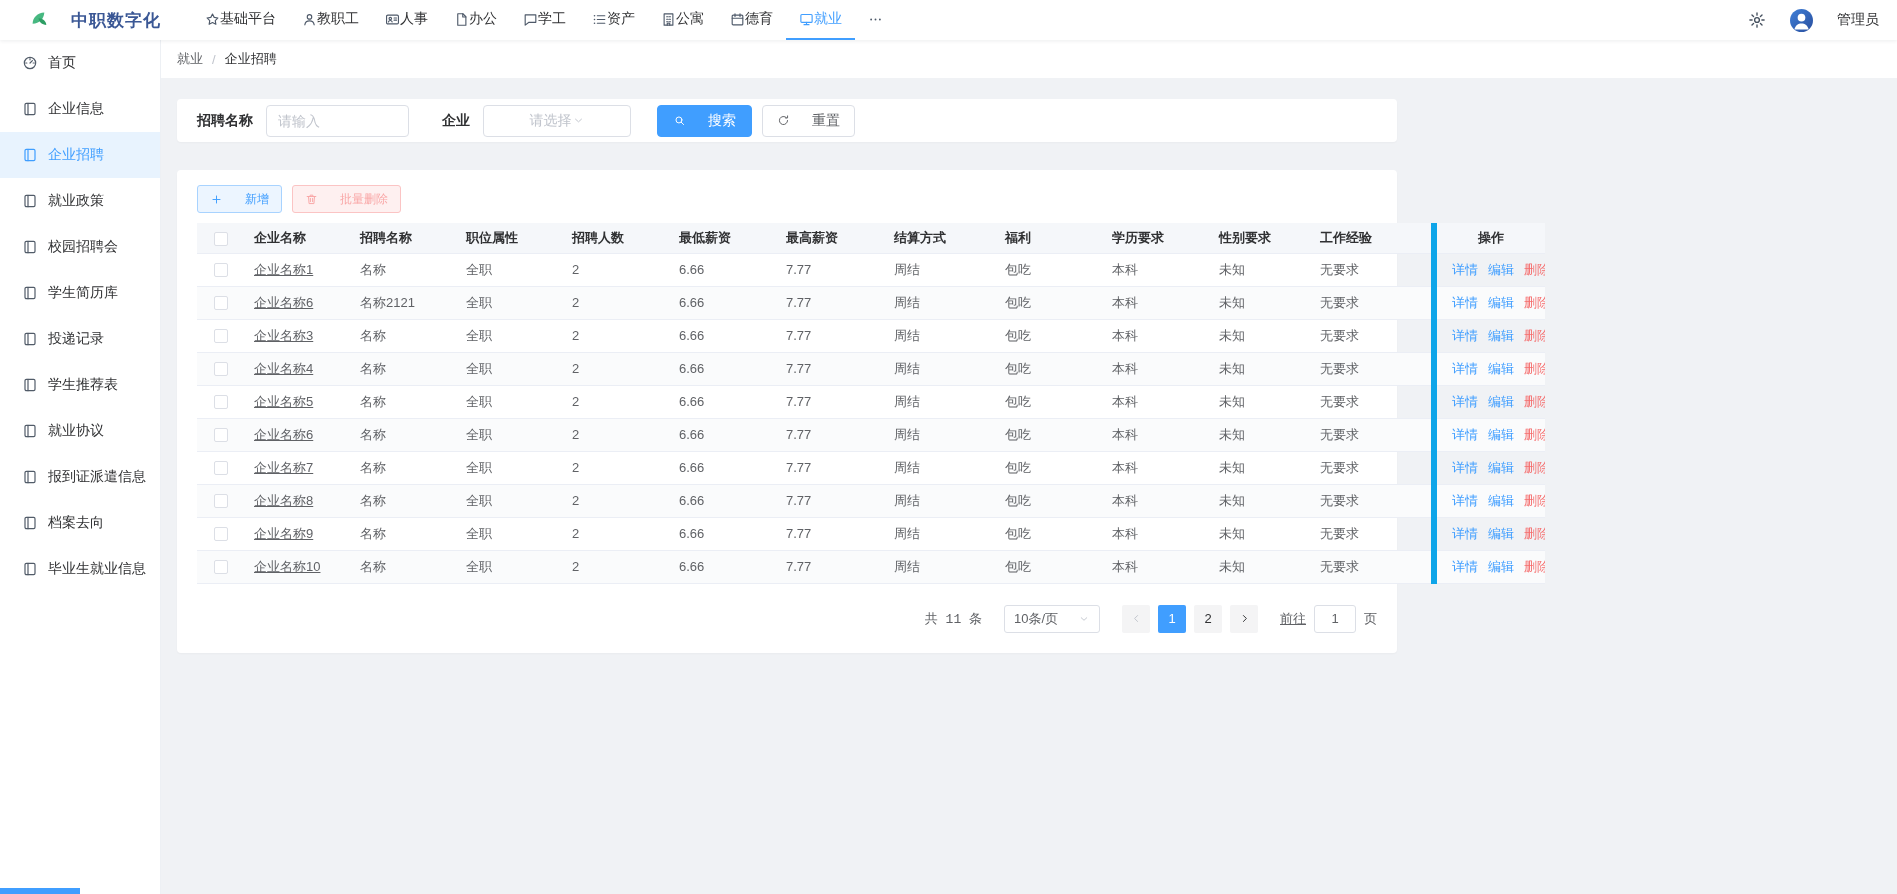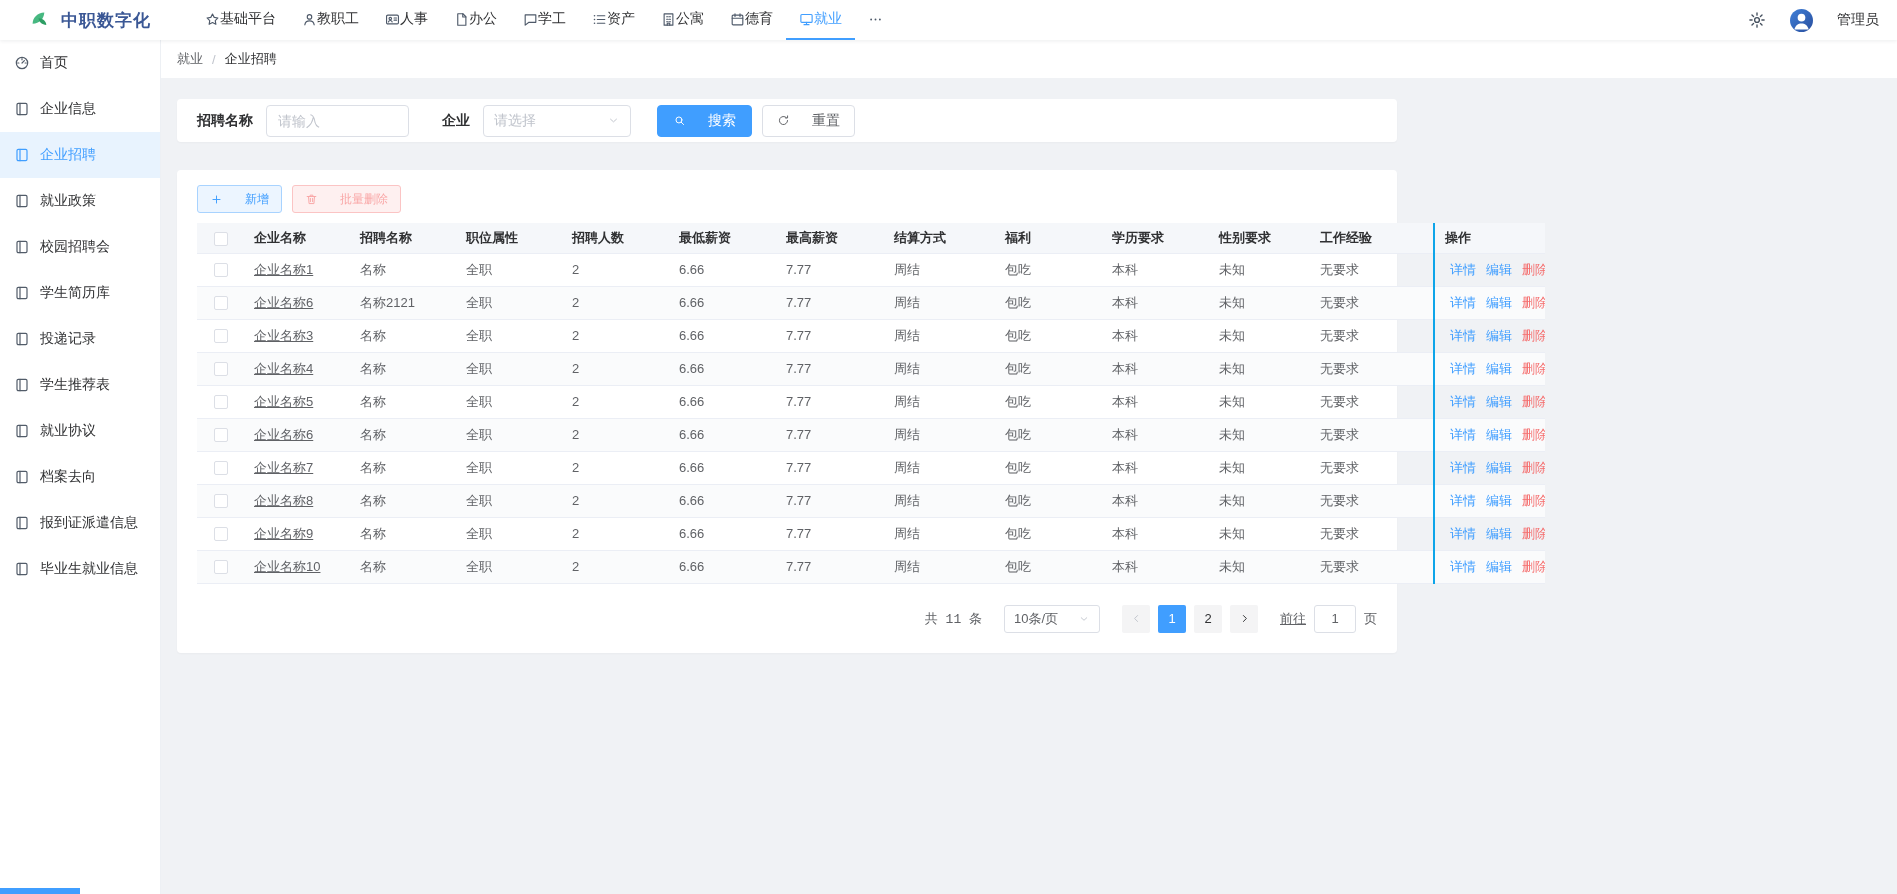--- a/index.html
+++ b/index.html
@@ -13,21 +13,21 @@
   }
   .ico { display: inline-flex; align-items: center; justify-content: center; flex: 0 0 auto; }
   .ico svg { width: 100%; height: 100%; display: block; }
 
   
   .topnav {
     position: absolute; top: 0; left: 0; width: 100%; height: 40px;
     background: #fff; display: flex; align-items: center;
     padding: 0 18px 0 26px; box-shadow: 0 1px 4px rgba(0,21,41,.08); z-index: 30;
   }
-  .brand { display: flex; align-items: center; gap: 9px; width: 152px; cursor: pointer; }
+  .brand { display: flex; align-items: center; gap: 19px; width: 152px; cursor: pointer; }
   .brand .ico { width: 26px; height: 22px; }
   .brand-title { font-size: 17px; font-weight: bold; color: var(--brand-text, #3a5795); letter-spacing: 1px; white-space: nowrap; }
   .nav-items { display: flex; align-items: center; margin-left: 14px; height: 40px; }
   .nav-item {
     display: flex; align-items: center; gap: 0; height: 40px; padding: 0 13px;
     font-size: 14px; color: #303133; cursor: pointer; white-space: nowrap;
     border-bottom: 2px solid transparent;
   }
   .nav-item .ico { width: 15px; height: 15px; color: #4e5969; }
   .nav-item.active { color: var(--primary, #409eff); border-bottom-color: var(--primary, #409eff); }
@@ -40,21 +40,21 @@
   }
   .avatar svg { width: 100%; height: 100%; }
   .username { font-size: 14px; color: #303133; cursor: pointer; }
 
   
   .sidebar {
     position: absolute; top: 40px; left: 0; width: 161px; bottom: 0;
     background: #fff; border-right: 1px solid #edf0f4; z-index: 20;
   }
   .side-item {
-    display: flex; align-items: center; gap: 10px; height: 46px; padding: 0 14px;
+    display: flex; align-items: center; gap: 10px; height: 46px; padding: 0 22px;
     font-size: 14px; color: #303133; cursor: pointer; white-space: nowrap; overflow: hidden;
   }
   .side-item .ico { width: 16px; height: 16px; color: #525c69; }
   .side-item.active { background: var(--active-menu-bg, #e8f3fe); color: var(--primary, #409eff); }
   .side-item.active .ico { color: var(--primary, #409eff); }
   .side-bottom-bar {
     position: absolute; left: 0; bottom: 0; width: 80px; height: 6px;
     background: var(--primary, #409eff); cursor: pointer;
   }
 
@@ -72,22 +72,22 @@
   .f-label { font-size: 14px; font-weight: 600; color: #303133; margin-right: 13px; white-space: nowrap; }
   .f-label.second { margin-left: 33px; }
   .f-input {
     width: 143px; height: 32px; border: 1px solid #dcdfe6; border-radius: 4px;
     padding: 0 11px; font-size: 14px; color: #606266; outline: none;
     font-family: "Liberation Sans", "DejaVu Sans", sans-serif;
   }
   .f-input::placeholder { color: #c0c4cc; }
   .f-select {
     width: 148px; height: 32px; border: 1px solid #dcdfe6; border-radius: 4px;
-    display: flex; align-items: center; justify-content: space-between;
-    padding: 0 10px; cursor: pointer; background: #fff;
+    display: flex; align-items: center; justify-content: center;
+    padding: 0 24px; cursor: pointer; background: #fff;
   }
   .f-select .placeholder { font-size: 14px; color: #c0c4cc; }
   .f-select .ico { width: 13px; height: 13px; color: #c0c4cc; }
   .btn {
     display: inline-flex; align-items: center; justify-content: center; gap: 22px;
     border-radius: 4px; cursor: pointer; border: 1px solid transparent; white-space: nowrap;
     font-family: "Liberation Sans", "DejaVu Sans", sans-serif;
   }
   .btn .ico { width: 13px; height: 13px; }
   .btn-primary { height: 32px; padding: 0 15px; font-size: 14px; background: var(--primary, #409eff); border-color: var(--primary, #409eff); color: #fff; margin-left: 26px; }
@@ -103,21 +103,21 @@
   thead th {
     background: #f5f7fa; color: #303133; font-weight: 700; text-align: left;
     height: 30px; padding: 0 10px; border-bottom: 1px solid #ebeef5; white-space: nowrap; overflow: hidden;
   }
   tbody td {
     height: 33px; padding: 0 10px; border-bottom: 1px solid #ebeef5;
     color: #606266; text-align: left; white-space: nowrap; overflow: hidden;
   }
   tbody tr:nth-child(even) td { background: #fafbfc; }
   th.col-checkbox, td.col-checkbox { text-align: center; padding: 0; }
-  th.col-actions, td.col-actions { text-align: left; border-left: 2px solid #0ea5e9; box-shadow: -4px 0 6px -4px rgba(0,0,0,0.06); }
+  th.col-actions, td.col-actions { text-align: center; border-left: 6px solid #0ea5e9; box-shadow: -4px 0 6px -4px rgba(0,0,0,0.06); }
   .checkbox {
     width: 14px; height: 14px; display: inline-block; vertical-align: middle;
     border: 1px solid #dcdfe6; border-radius: 2px; background: #fff; cursor: pointer;
   }
   .company-link { text-decoration: underline; cursor: pointer; color: #606266; }
   .link { cursor: pointer; margin: 0 5px; }
   .link-blue { color: var(--primary, #409eff); }
   .link-red { color: var(--danger, #f56c6c); }
 
   
@@ -352,30 +352,30 @@
         </span>
         <span class="side-label">就业协议</span>
       </div>
       <div class="side-item">
         <span class="ico">
           <svg viewBox="0 0 24 24" fill="none" stroke="currentColor" stroke-width="1.8" stroke-linecap="round" stroke-linejoin="round">
             <rect x="4.5" y="3.5" width="15" height="17" rx="2"></rect>
             <path d="M9 3.5v17"></path>
           </svg>
         </span>
+        <span class="side-label">报到证派遣信息</span>
+      </div>
+      <div class="side-item">
+        <span class="ico">
+          <svg viewBox="0 0 24 24" fill="none" stroke="currentColor" stroke-width="1.8" stroke-linecap="round" stroke-linejoin="round">
+            <rect x="4.5" y="3.5" width="15" height="17" rx="2"></rect>
+            <path d="M9 3.5v17"></path>
+          </svg>
+        </span>
         <span class="side-label">档案去向</span>
-      </div>
-      <div class="side-item">
-        <span class="ico">
-          <svg viewBox="0 0 24 24" fill="none" stroke="currentColor" stroke-width="1.8" stroke-linecap="round" stroke-linejoin="round">
-            <rect x="4.5" y="3.5" width="15" height="17" rx="2"></rect>
-            <path d="M9 3.5v17"></path>
-          </svg>
-        </span>
-        <span class="side-label">报到证派遣信息</span>
       </div>
       <div class="side-item">
         <span class="ico">
           <svg viewBox="0 0 24 24" fill="none" stroke="currentColor" stroke-width="1.8" stroke-linecap="round" stroke-linejoin="round">
             <rect x="4.5" y="3.5" width="15" height="17" rx="2"></rect>
             <path d="M9 3.5v17"></path>
           </svg>
         </span>
         <span class="side-label">毕业生就业信息</span>
       </div>

